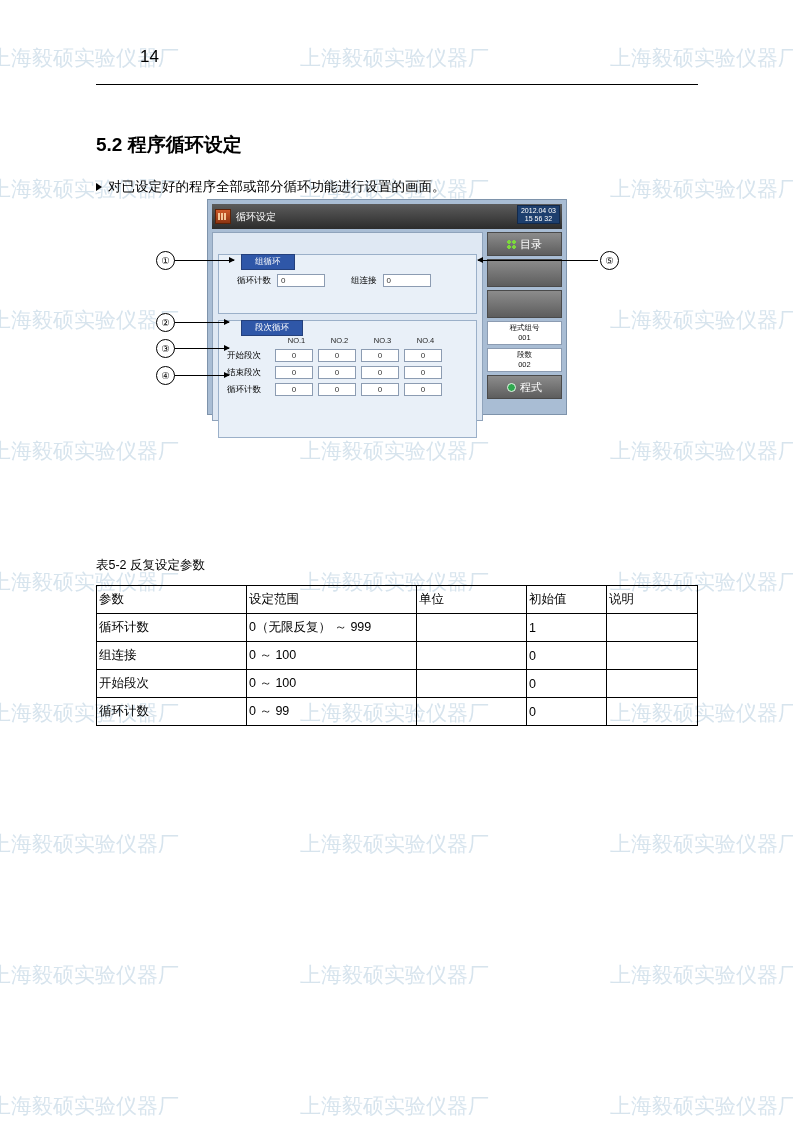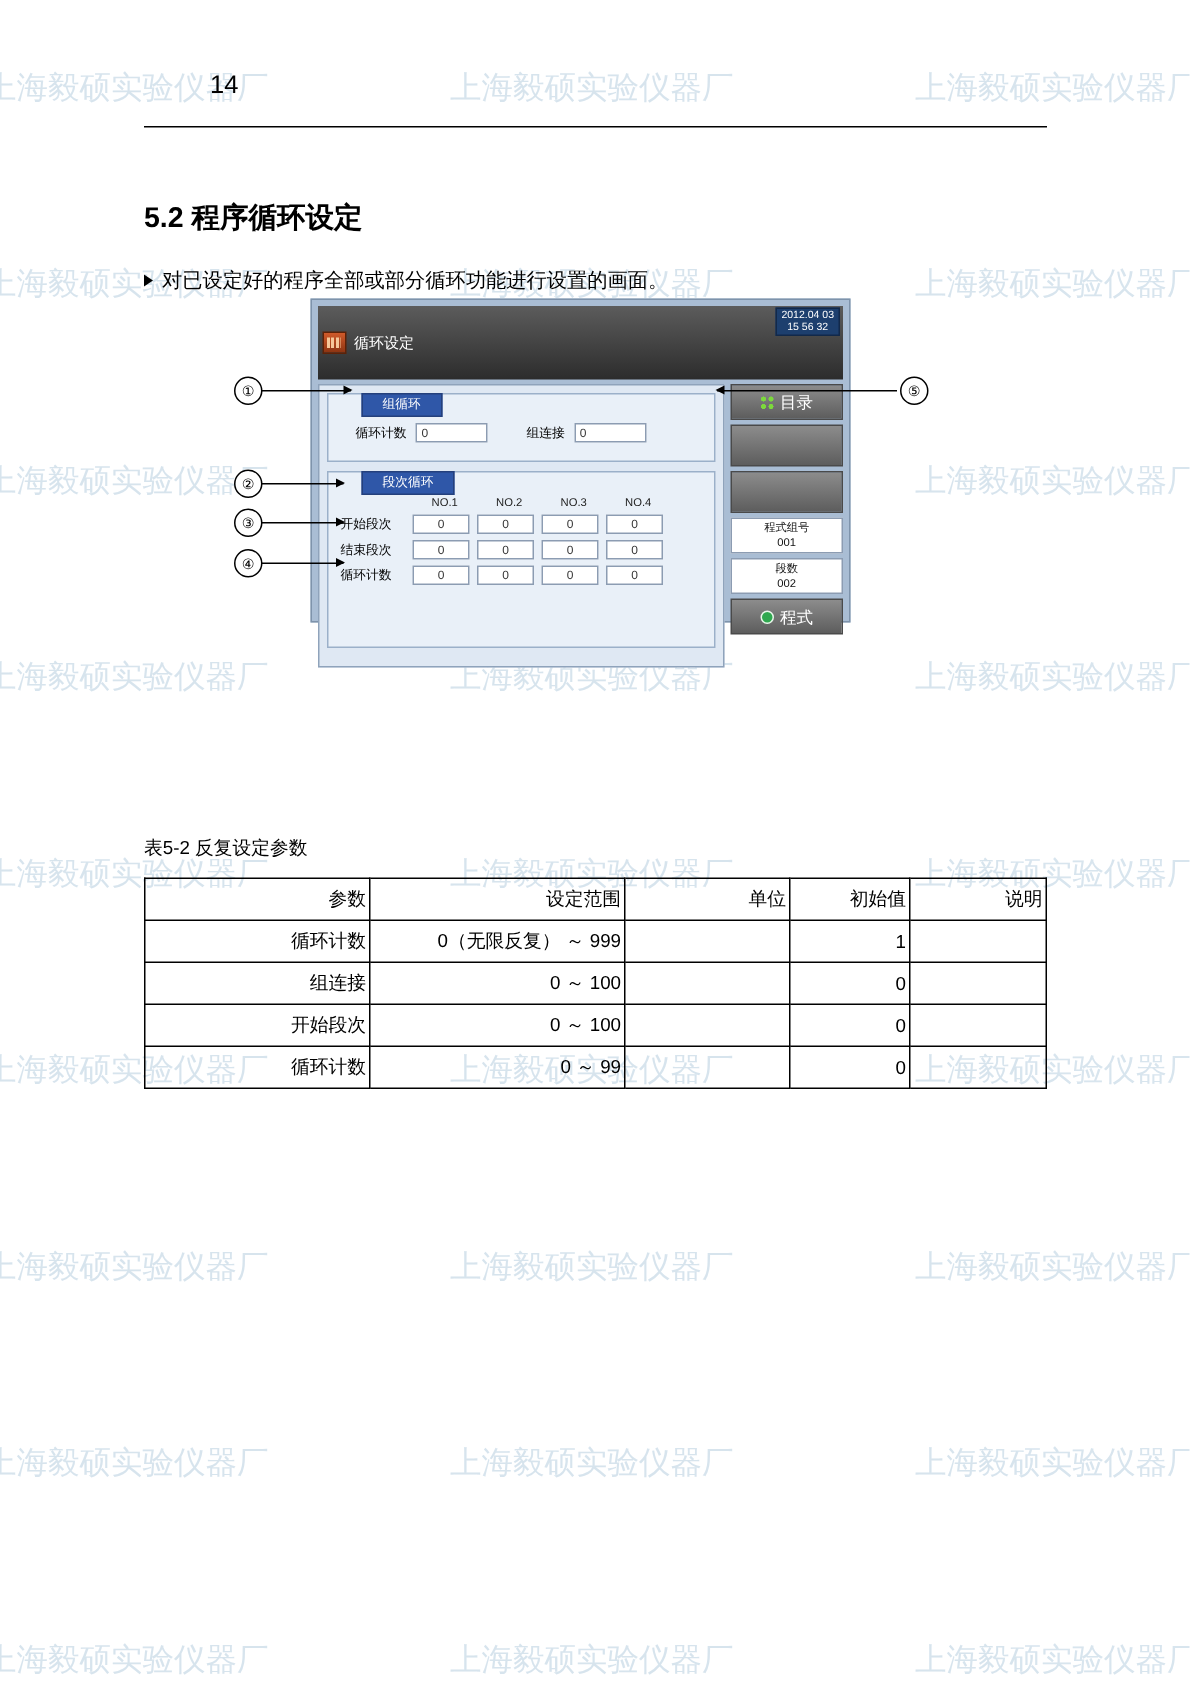--- a/index.html
+++ b/index.html
@@ -102,21 +102,21 @@
     background: #a9bdd4;
     border: 1px solid #7e93ab;
     box-sizing: border-box;
     padding: 4px;
   }
   .hmi-titlebar {
     height: 17px;
     background: linear-gradient(#5c5c5c, #2c2c2c);
     display: flex;
     align-items: center;
-    padding: 16px 3px;
+    padding: 4px 3px;
     position: relative;
   }
   .hmi-appicon {
     width: 14px; height: 13px;
     background: linear-gradient(#d05a2a,#8c3412);
     border: 1px solid #5c2208;
     margin-right: 5px;
     position: relative;
   }
   .hmi-appicon:after {
@@ -165,22 +165,23 @@
     position: absolute;
     left: 22px;
     top: -1px;
     background: #2f57a8;
     color: #fff;
     font-size: 8.5px;
     padding: 1px 13px;
     border: 1px solid #24407c;
   }
   .panel-group {
-    height: 46px;
+    height: 60px;
     margin-bottom: 6px;
+    margin-top: 16px;
   }
   .panel-seg {
     height: 118px;
   }
 
   .row1 {
     display: flex;
     align-items: center;
     gap: 6px;
     margin: 19px 0 0 18px;
@@ -331,21 +332,21 @@
     position: absolute;
     left: 96px;
     top: 585px;
     width: 602px;
     border-collapse: collapse;
     font-size: 12.5px;
   }
   table.params th, table.params td {
     border: 1px solid #000;
     height: 27px;
-    text-align: right;
+    text-align: left;
     padding: 0 2px;
   }
   table.params th { font-weight: normal; }
   .col1 { width: 145px; }
   .col2 { width: 165px; }
   .col3 { width: 105px; }
   .col4 { width: 75px; }
 </style>
 </head>
 <body>

